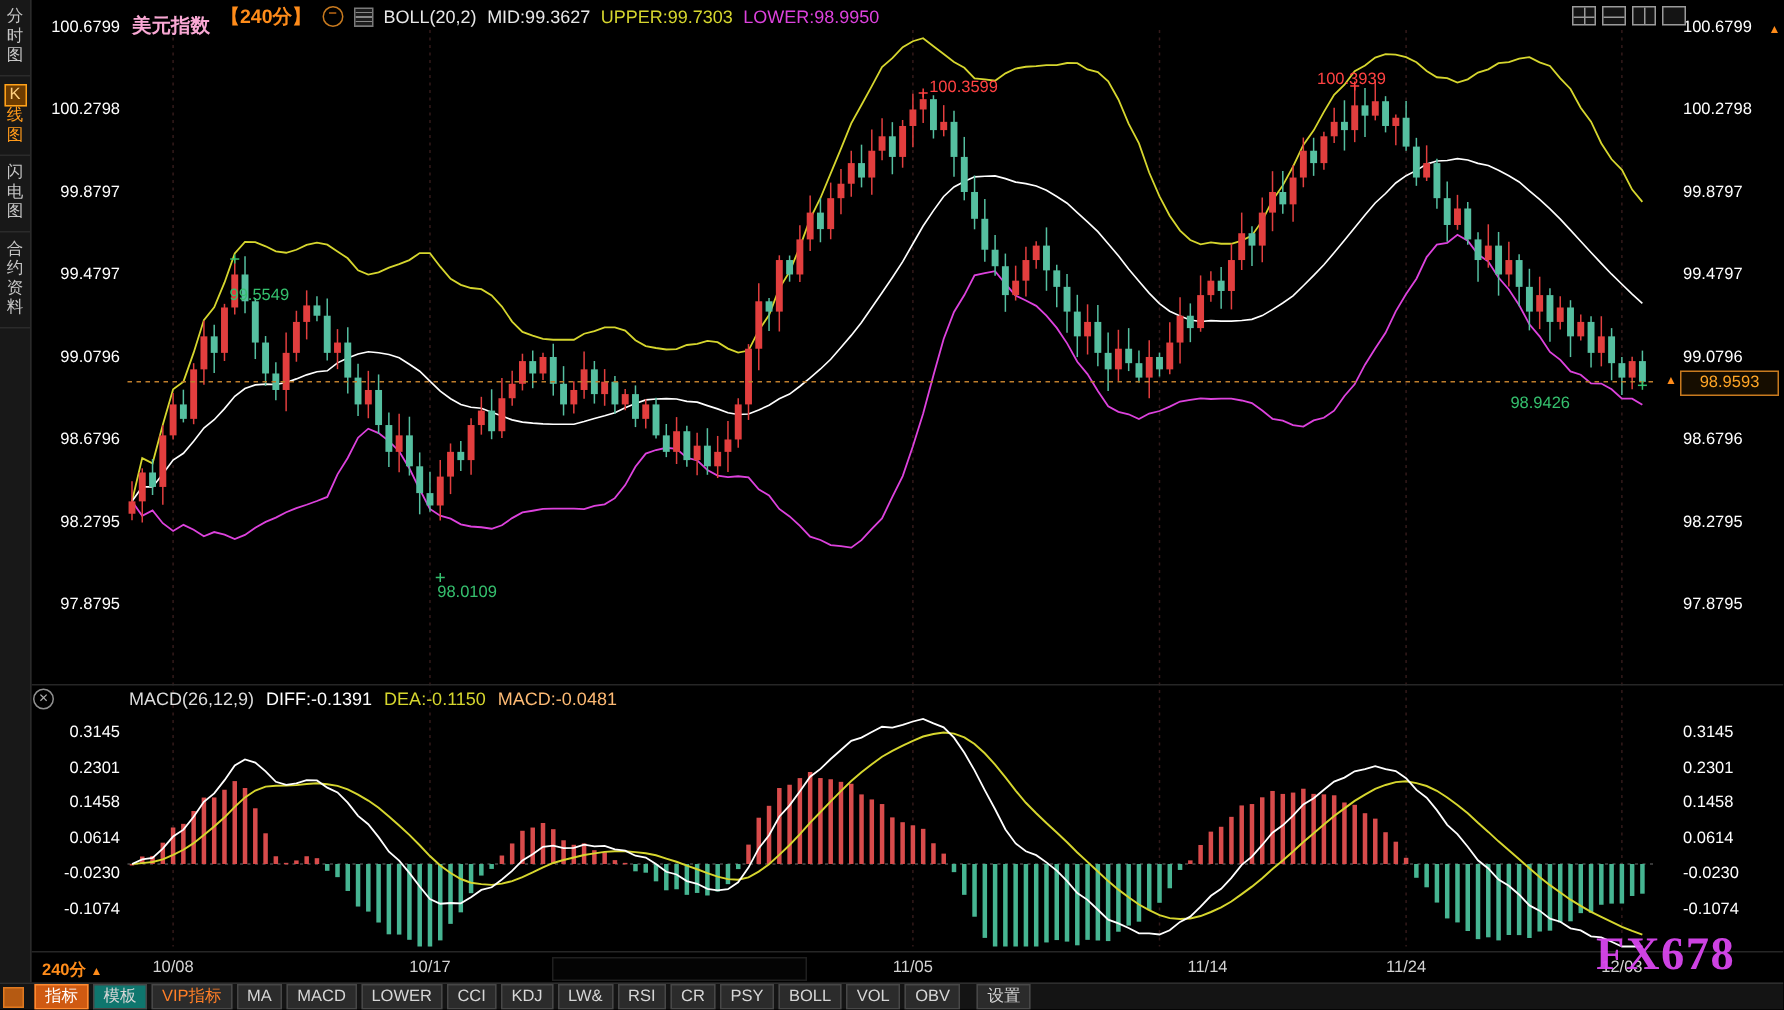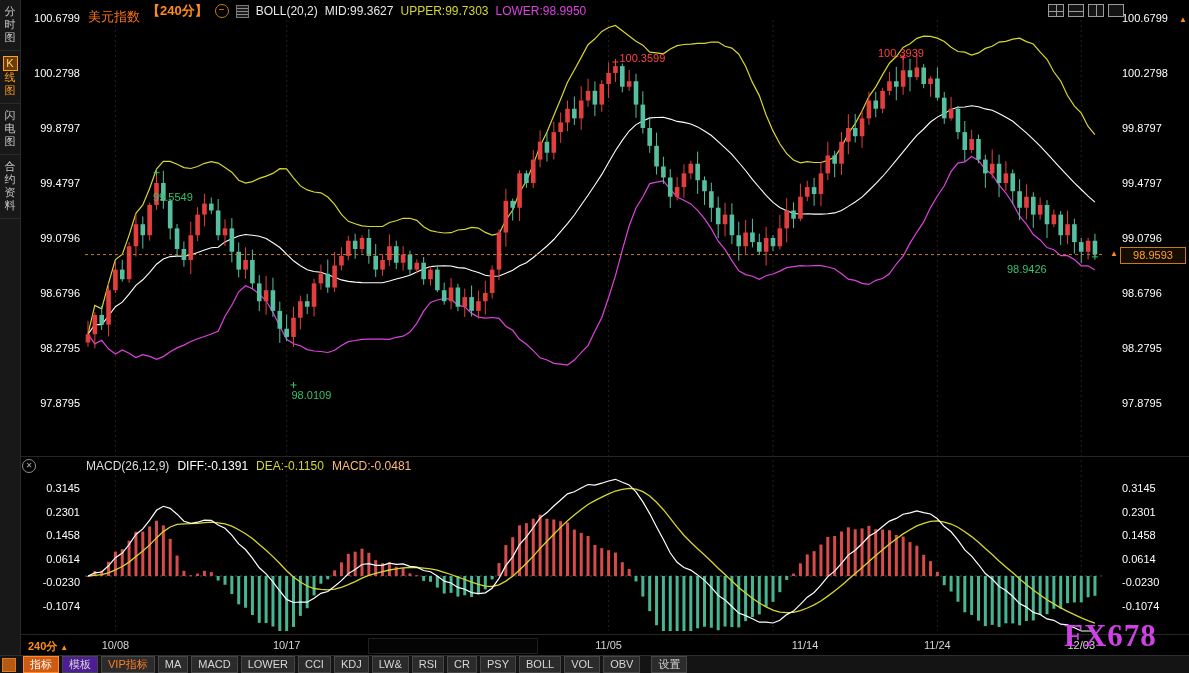--- a/index.html
+++ b/index.html
@@ -13,21 +13,21 @@
   .side-tab{display:flex;flex-direction:column;align-items:center;padding:5px 0 6px 0;
     border-bottom:1px solid #2b2b2b;cursor:pointer;}
   .side-tab span{font-size:11px;line-height:13px;color:#c6c6c6;}
   .side-tab.active span{color:#ff9a1a;}
   .side-tab.active span.kbox{background:#6e3c00;border:1px solid #ffa21a;color:#ffd080;
     width:13px;text-align:center;}
 
   
   #chart-header{position:absolute;left:88px;top:3px;height:16px;display:flex;align-items:center;
     gap:7px;font-size:12px;z-index:3;white-space:nowrap;}
-  .title{color:#f97316;font-weight:normal;font-size:13px;margin-top:12px;}
+  .title{color:#f9a8d4;font-weight:bold;font-size:13px;margin-top:12px;}
   .period{color:#ff8c1a;font-weight:bold;font-size:13px;}
   .minus-circle{width:12px;height:12px;border-radius:50%;border:1px solid #c87a1f;color:#ff8c1a;
     font-size:10px;line-height:10px;text-align:center;cursor:pointer;}
   .boll-chip{width:11px;height:11px;border:1px solid #7a7a7a;
     background:repeating-linear-gradient(180deg,#1c1c1c 0 2px,#888 2px 3px);}
   .lbl-white{color:#e8e8e8;} .lbl-upper{color:#d6d62e;} .lbl-lower{color:#dd42dd;}
 
   
   #window-icons{position:absolute;left:1048px;top:4px;display:flex;gap:4px;z-index:3;}
   .win-icon{width:14px;height:11px;border:1px solid #9a9a9a;background:#141414;position:relative;cursor:pointer;}
@@ -64,21 +64,21 @@
     border:1px solid #1f1f1f;z-index:2;cursor:pointer;}
 
   
   #toolbar{position:absolute;left:0;top:655px;width:1189px;height:18px;background:#141414;
     border-top:1px solid #2e2e2e;display:flex;align-items:center;gap:3px;padding-left:2px;
     box-sizing:border-box;z-index:5;}
   .tb-icon{width:12px;height:12px;background:#b55a12;border:1px solid #e07a20;margin-right:4px;cursor:pointer;}
   .tb-btn{font-size:11px;color:#d6d6d6;background:#2b2b2b;border:1px solid #474747;
     padding:0 6px;height:15px;line-height:15px;cursor:pointer;white-space:nowrap;}
   .tb-btn.primary{background:#cf5a12;border-color:#ff8a30;color:#fff;}
-  .tb-btn.default{background:#4c1d95;}
+  .tb-btn.default{background:#0f766e;}
   .tb-btn.vip{color:#ff7f27;}
   .tb-btn.settings{margin-left:8px;}
 
   
   #watermark{position:absolute;left:1064px;top:618px;font-family:"Liberation Serif",serif;
     font-size:31px;font-weight:bold;color:#d946ef;letter-spacing:1px;z-index:6;opacity:.95;}
 </style>
 </head>
 <body>
 

